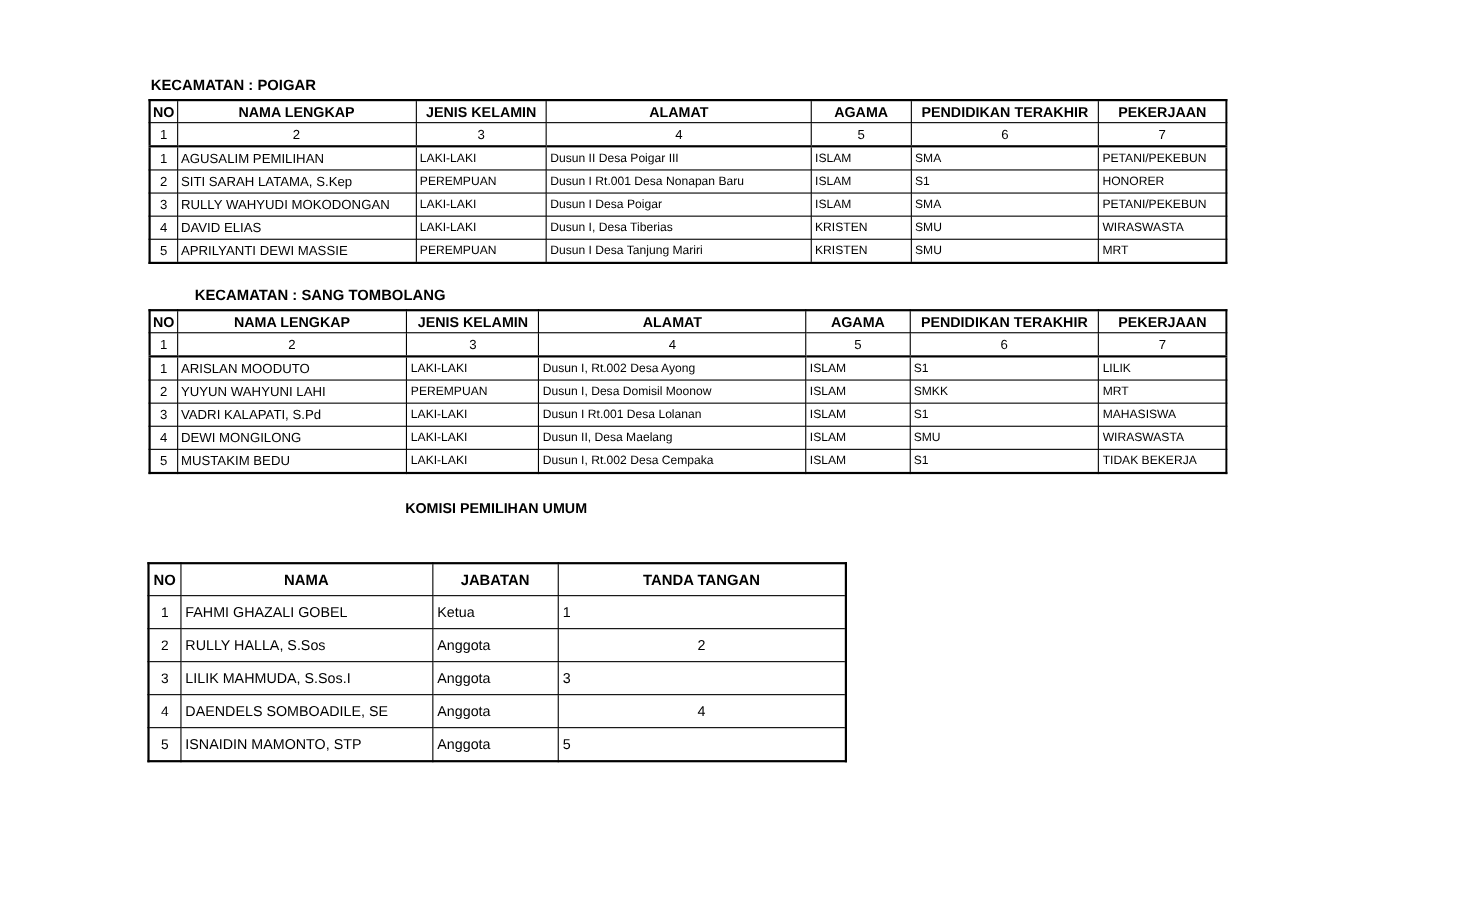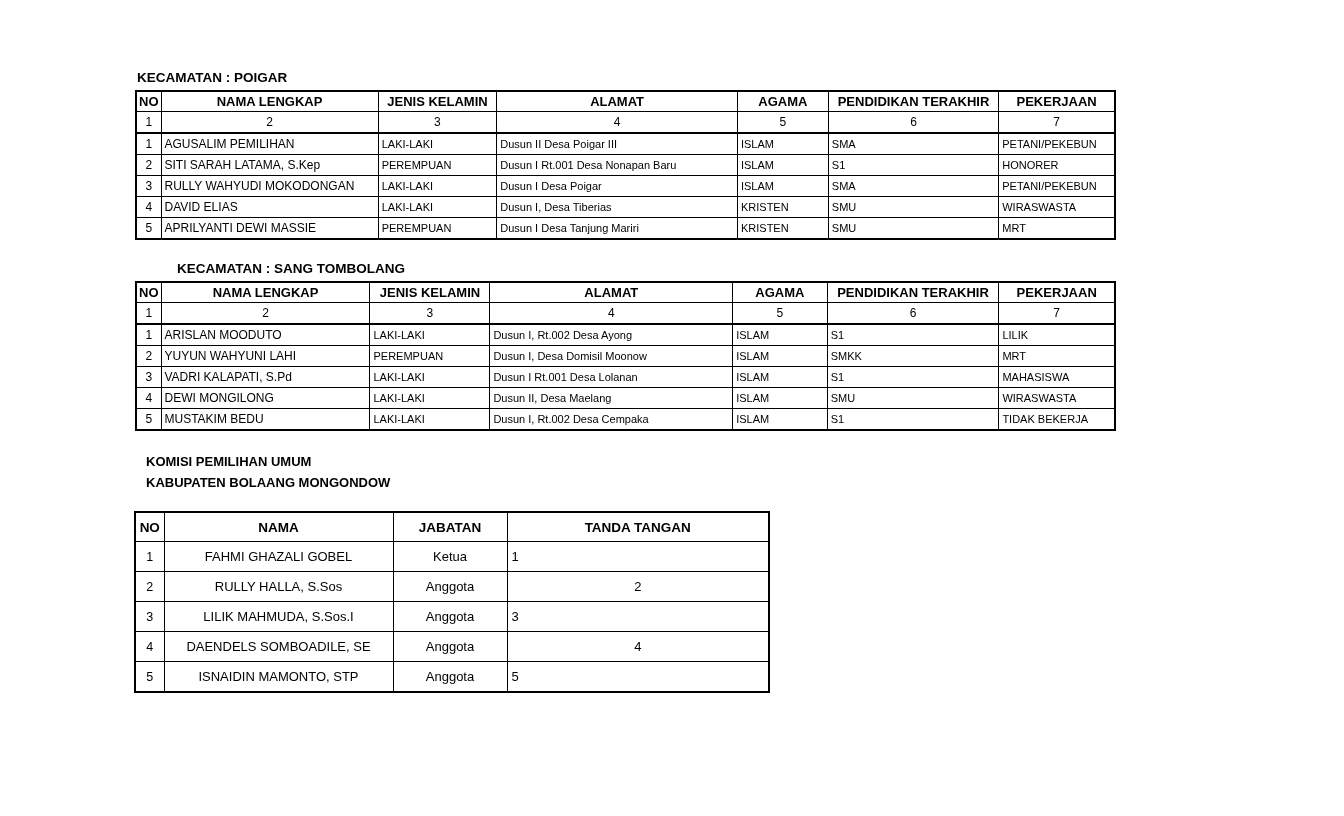--- a/index.html
+++ b/index.html
@@ -12,28 +12,28 @@
   
   .ktable{position:absolute;border-collapse:collapse;table-layout:fixed;border:2px solid #000;background:#fff;}
   .ktable th,.ktable td{border:1px solid #000;overflow:hidden;white-space:nowrap;}
   .ktable thead tr.hrow th{font-size:13px;font-weight:bold;text-align:center;height:19px;padding:0 2px;vertical-align:middle;}
   .ktable thead tr.nrow td{font-size:12px;text-align:center;height:18px;border-bottom:2px solid #000;vertical-align:middle;}
   .ktable tbody td{font-size:11px;height:20px;padding:0 3px;vertical-align:middle;text-align:left;}
   .ktable tbody td:first-child{text-align:center;font-size:12px;padding:0;}
   .ktable tbody td:nth-child(2){font-size:12px;}
 
   
-  .committee-title{position:absolute;left:146px;top:451px;width:634px;text-align:left;
+  .committee-title{position:absolute;left:134px;top:451px;width:634px;text-align:center;
     font-weight:bold;font-size:13px;line-height:21px;}
 
   
   .ctable{position:absolute;border-collapse:collapse;table-layout:fixed;border:2px solid #000;background:#fff;}
   .ctable th,.ctable td{border:1px solid #000;overflow:hidden;white-space:nowrap;}
   .ctable th{font-size:13.5px;font-weight:bold;text-align:center;height:28px;vertical-align:middle;padding:0 2px;}
-  .ctable td{font-size:13px;height:29px;vertical-align:middle;padding:0 4px;text-align:center;}
+  .ctable td{font-size:13px;height:29px;vertical-align:middle;padding:0 4px;text-align:left;}
   .ctable td:first-child{text-align:center;font-size:12.5px;padding:0;}
 </style>
 </head>
 <body>
 
 <div class="page">
 
   <div class="sec-title" style="left:137px;top:70px;">KECAMATAN : POIGAR</div>
 
   <table class="ktable" style="left:135px;top:90px;">
@@ -191,21 +191,20 @@
           <td>Dusun I, Rt.002 Desa Cempaka</td>
           <td>ISLAM</td>
           <td>S1</td>
           <td>TIDAK BEKERJA</td>
         </tr>
       </tbody>
   </table>
 
   <div class="committee-title">
     <div>KOMISI PEMILIHAN UMUM</div>
-    <div>KABUPATEN BOLAANG MONGONDOW</div>
   </div>
 
   <table class="ctable" style="left:134px;top:511px;">
     <colgroup>
       <col style="width:29px">
         <col style="width:229px">
         <col style="width:114px">
         <col style="width:262px">
     </colgroup>
     <thead>

